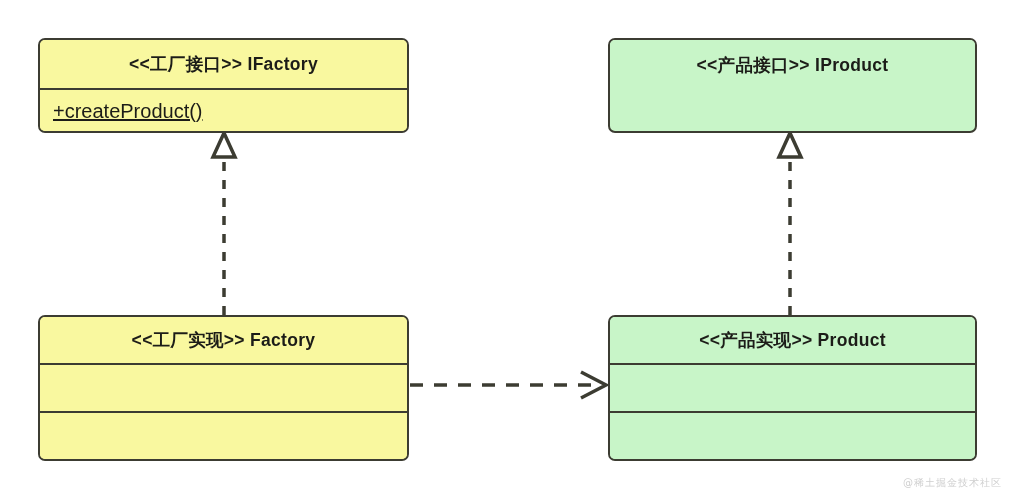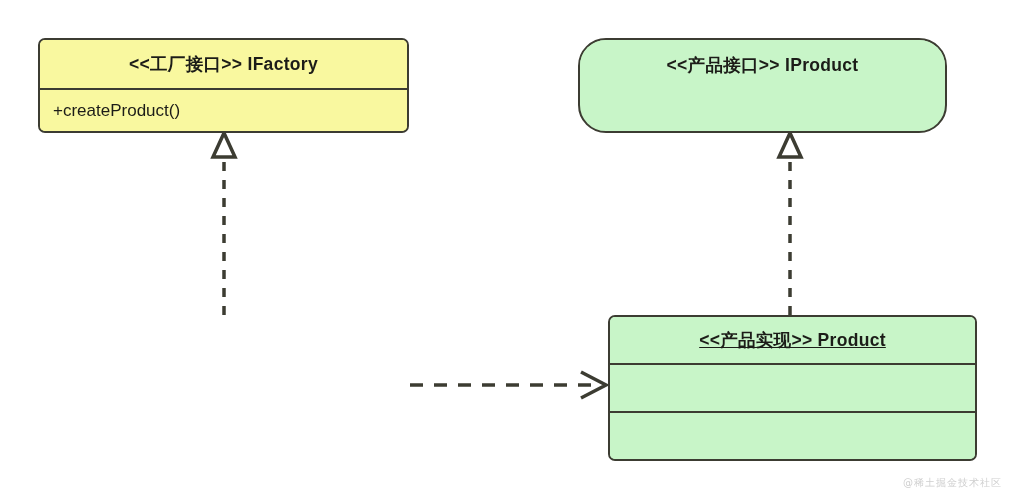--- a/index.html
+++ b/index.html
@@ -39,24 +39,25 @@
   .uml-class .header {
     justify-content: center;
     font-weight: bold;
     font-size: 17.5px;
     color: #1c1c18;
     letter-spacing: 0.3px;
     white-space: nowrap;
   }
   .uml-class .member {
     justify-content: flex-start;
-    font-size: 17px;
+    font-size: 20px;
     color: #1c1c18;
     padding-left: 13px;
     white-space: nowrap;
+    text-decoration: underline;
   }
   .uml-class.yellow { background: #f9f89f; }
   .uml-class.yellow .compartment { background: #f9f89f; }
   .uml-class.green  { background: #c8f5c8; }
   .uml-class.green .compartment { background: #c8f5c8; }
 
   .edge-layer {
     position: absolute;
     left: 0;
     top: 0;
@@ -96,26 +97,31 @@
       <line x1="410" y1="385" x2="596" y2="385" stroke="#3c3c32" stroke-width="3.5" stroke-dasharray="13,11" stroke-linecap="butt"></line>
       <path d="M 581 372 L 606 385 L 581 398" fill="none" stroke="#3c3c32" stroke-width="3.5" stroke-linejoin="miter" stroke-linecap="butt"></path>
     </g>
   </svg>
 
   <div class="uml-class yellow" style="left:38px; top:38px; width:371px; height:95px;">
     <div class="compartment header" style="height:50px;">&lt;&lt;工厂接口&gt;&gt; IFactory</div>
     <div class="compartment member" style="height:42px;">+createProduct()</div>
   </div>
 
-  <div class="uml-class green" style="left:578px; top:38px; width:369px; height:95px;border-radius:28px;">
+  <div class="uml-class green" style="left:608px; top:38px; width:369px; height:95px;">
     <div class="compartment header" style="height:50px;">&lt;&lt;产品接口&gt;&gt; IProduct</div>
   </div>
 
+  <div class="uml-class yellow" style="left:38px; top:315px; width:371px; height:146px;">
+    <div class="compartment header" style="height:48px;">&lt;&lt;工厂实现&gt;&gt; Factory</div>
+    <div class="compartment" style="height:48px;"></div>
+    <div class="compartment" style="height:48px;"></div>
+  </div>
 
   <div class="uml-class green" style="left:608px; top:315px; width:369px; height:146px;">
-    <div class="compartment header" style="height:48px;text-decoration:underline;">&lt;&lt;产品实现&gt;&gt; Product</div>
+    <div class="compartment header" style="height:48px;">&lt;&lt;产品实现&gt;&gt; Product</div>
     <div class="compartment" style="height:48px;"></div>
     <div class="compartment" style="height:48px;"></div>
   </div>
 
   <div class="watermark">@稀土掘金技术社区</div>
 
 </div>
 
 </body></html>

